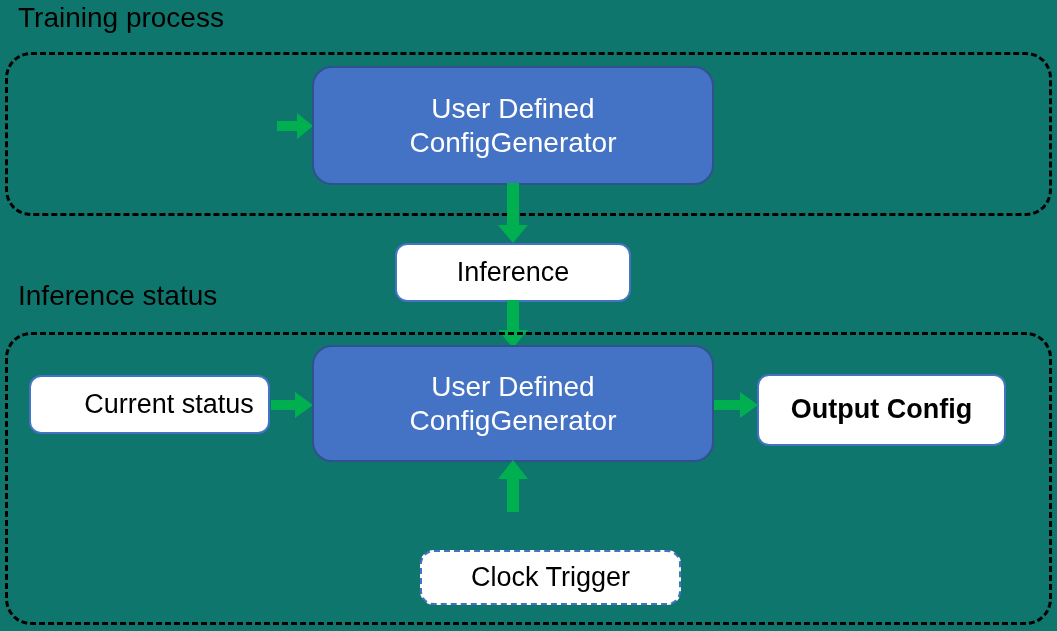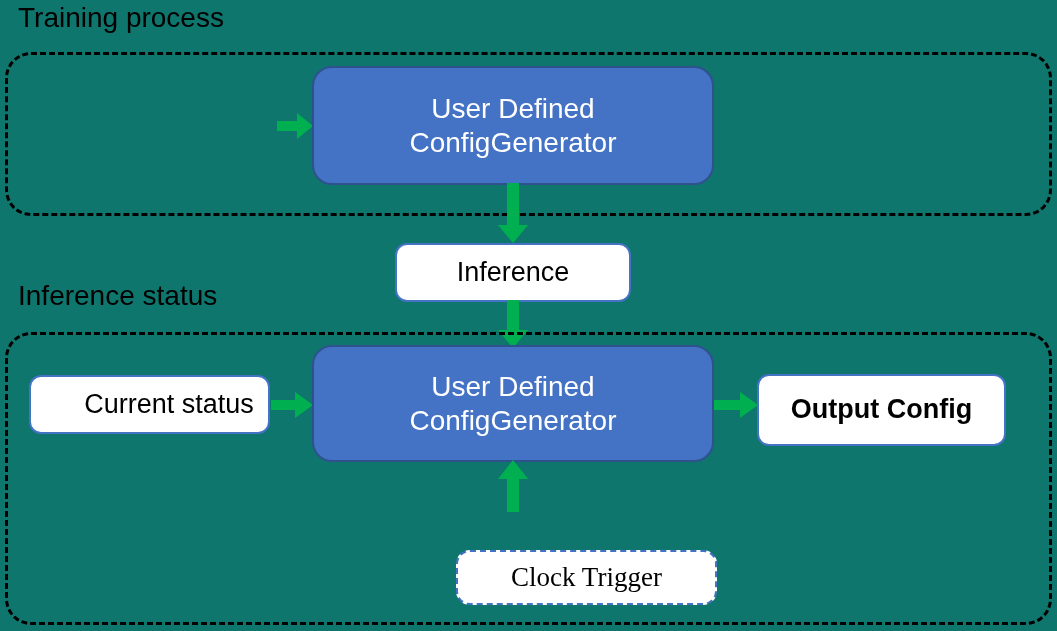--- a/index.html
+++ b/index.html
@@ -141,17 +141,17 @@
     <span>Output Config</span>
   </div>
 
   <div class="arrow" style="left:496px; top:460px;">
     <svg width="36" height="52" viewBox="0 0 36 52">
       <path d="M17 0 L32 19 L23 19 L23 52 L11 52 L11 19 L2 19 Z" fill="#00B050"></path>
     </svg>
   </div>
 
 
-  <div class="node node-dashed" style="left:456px; top:550px; width:261px; height:55px;font-family:Liberation Serif, serif;">
+  <div class="node node-dashed" style="left:420px; top:550px; width:261px; height:55px;">
     <span>Clock Trigger</span>
   </div>
 
 </div>
 
 </body></html>

